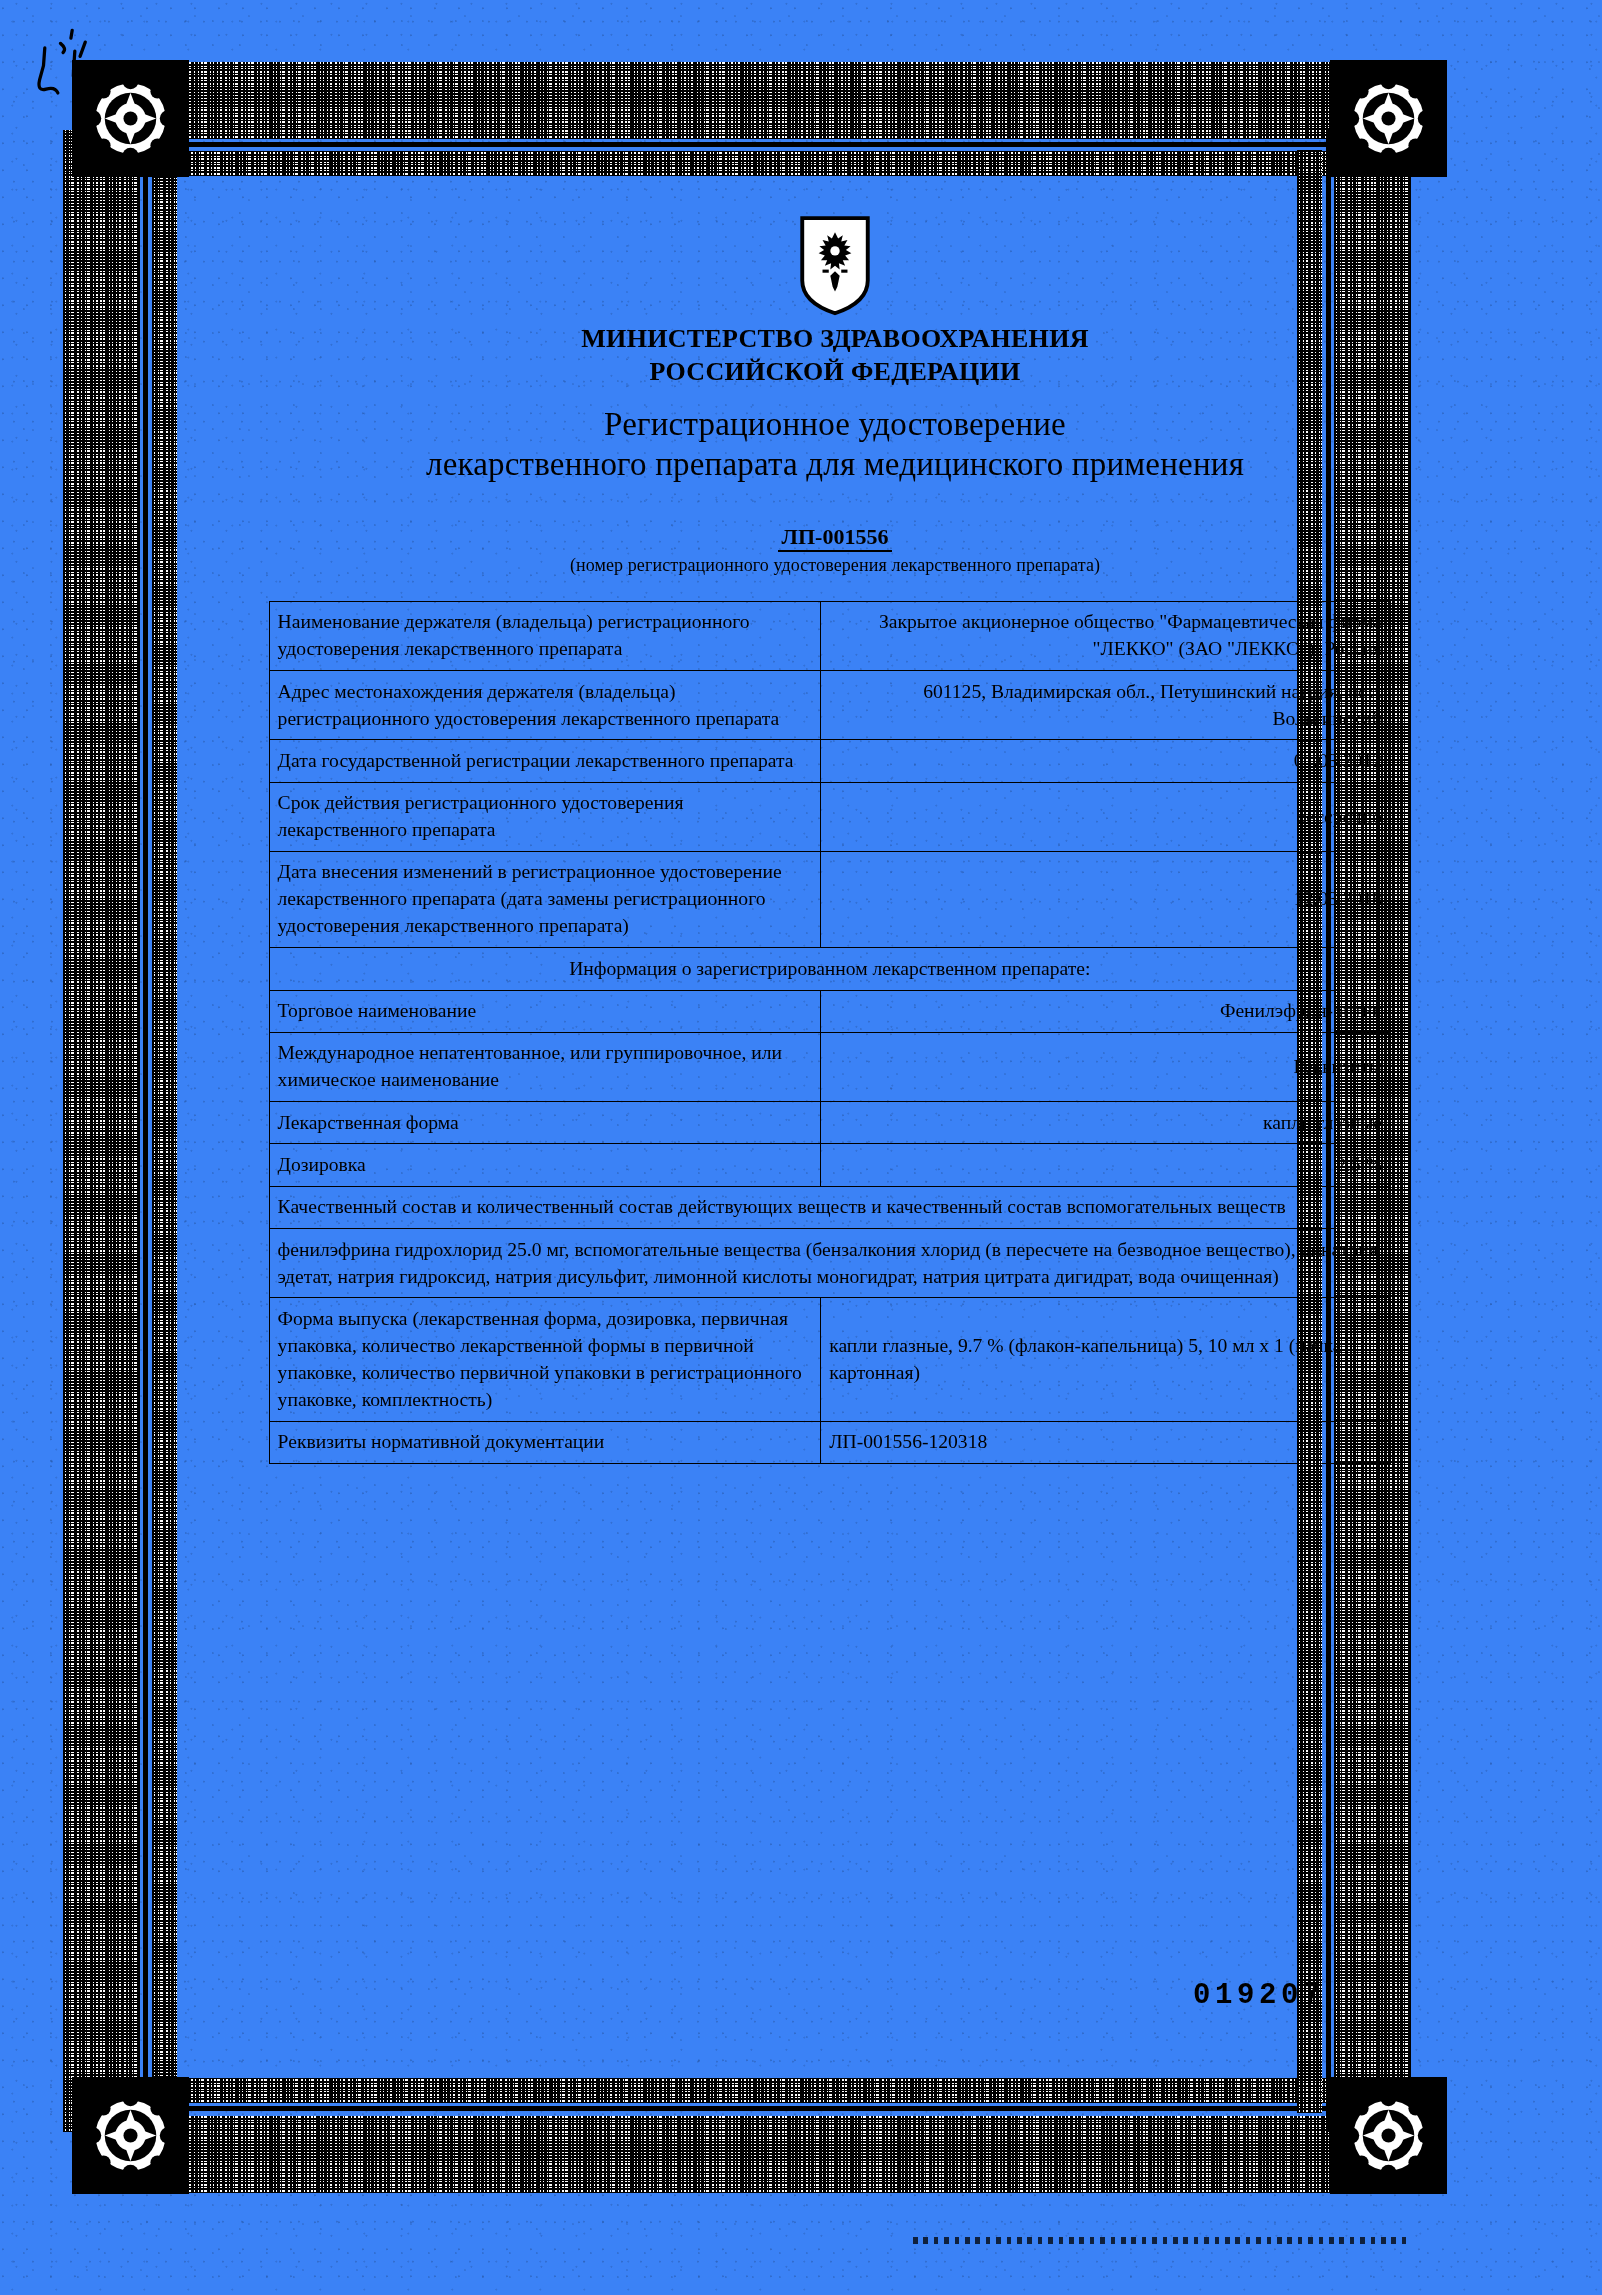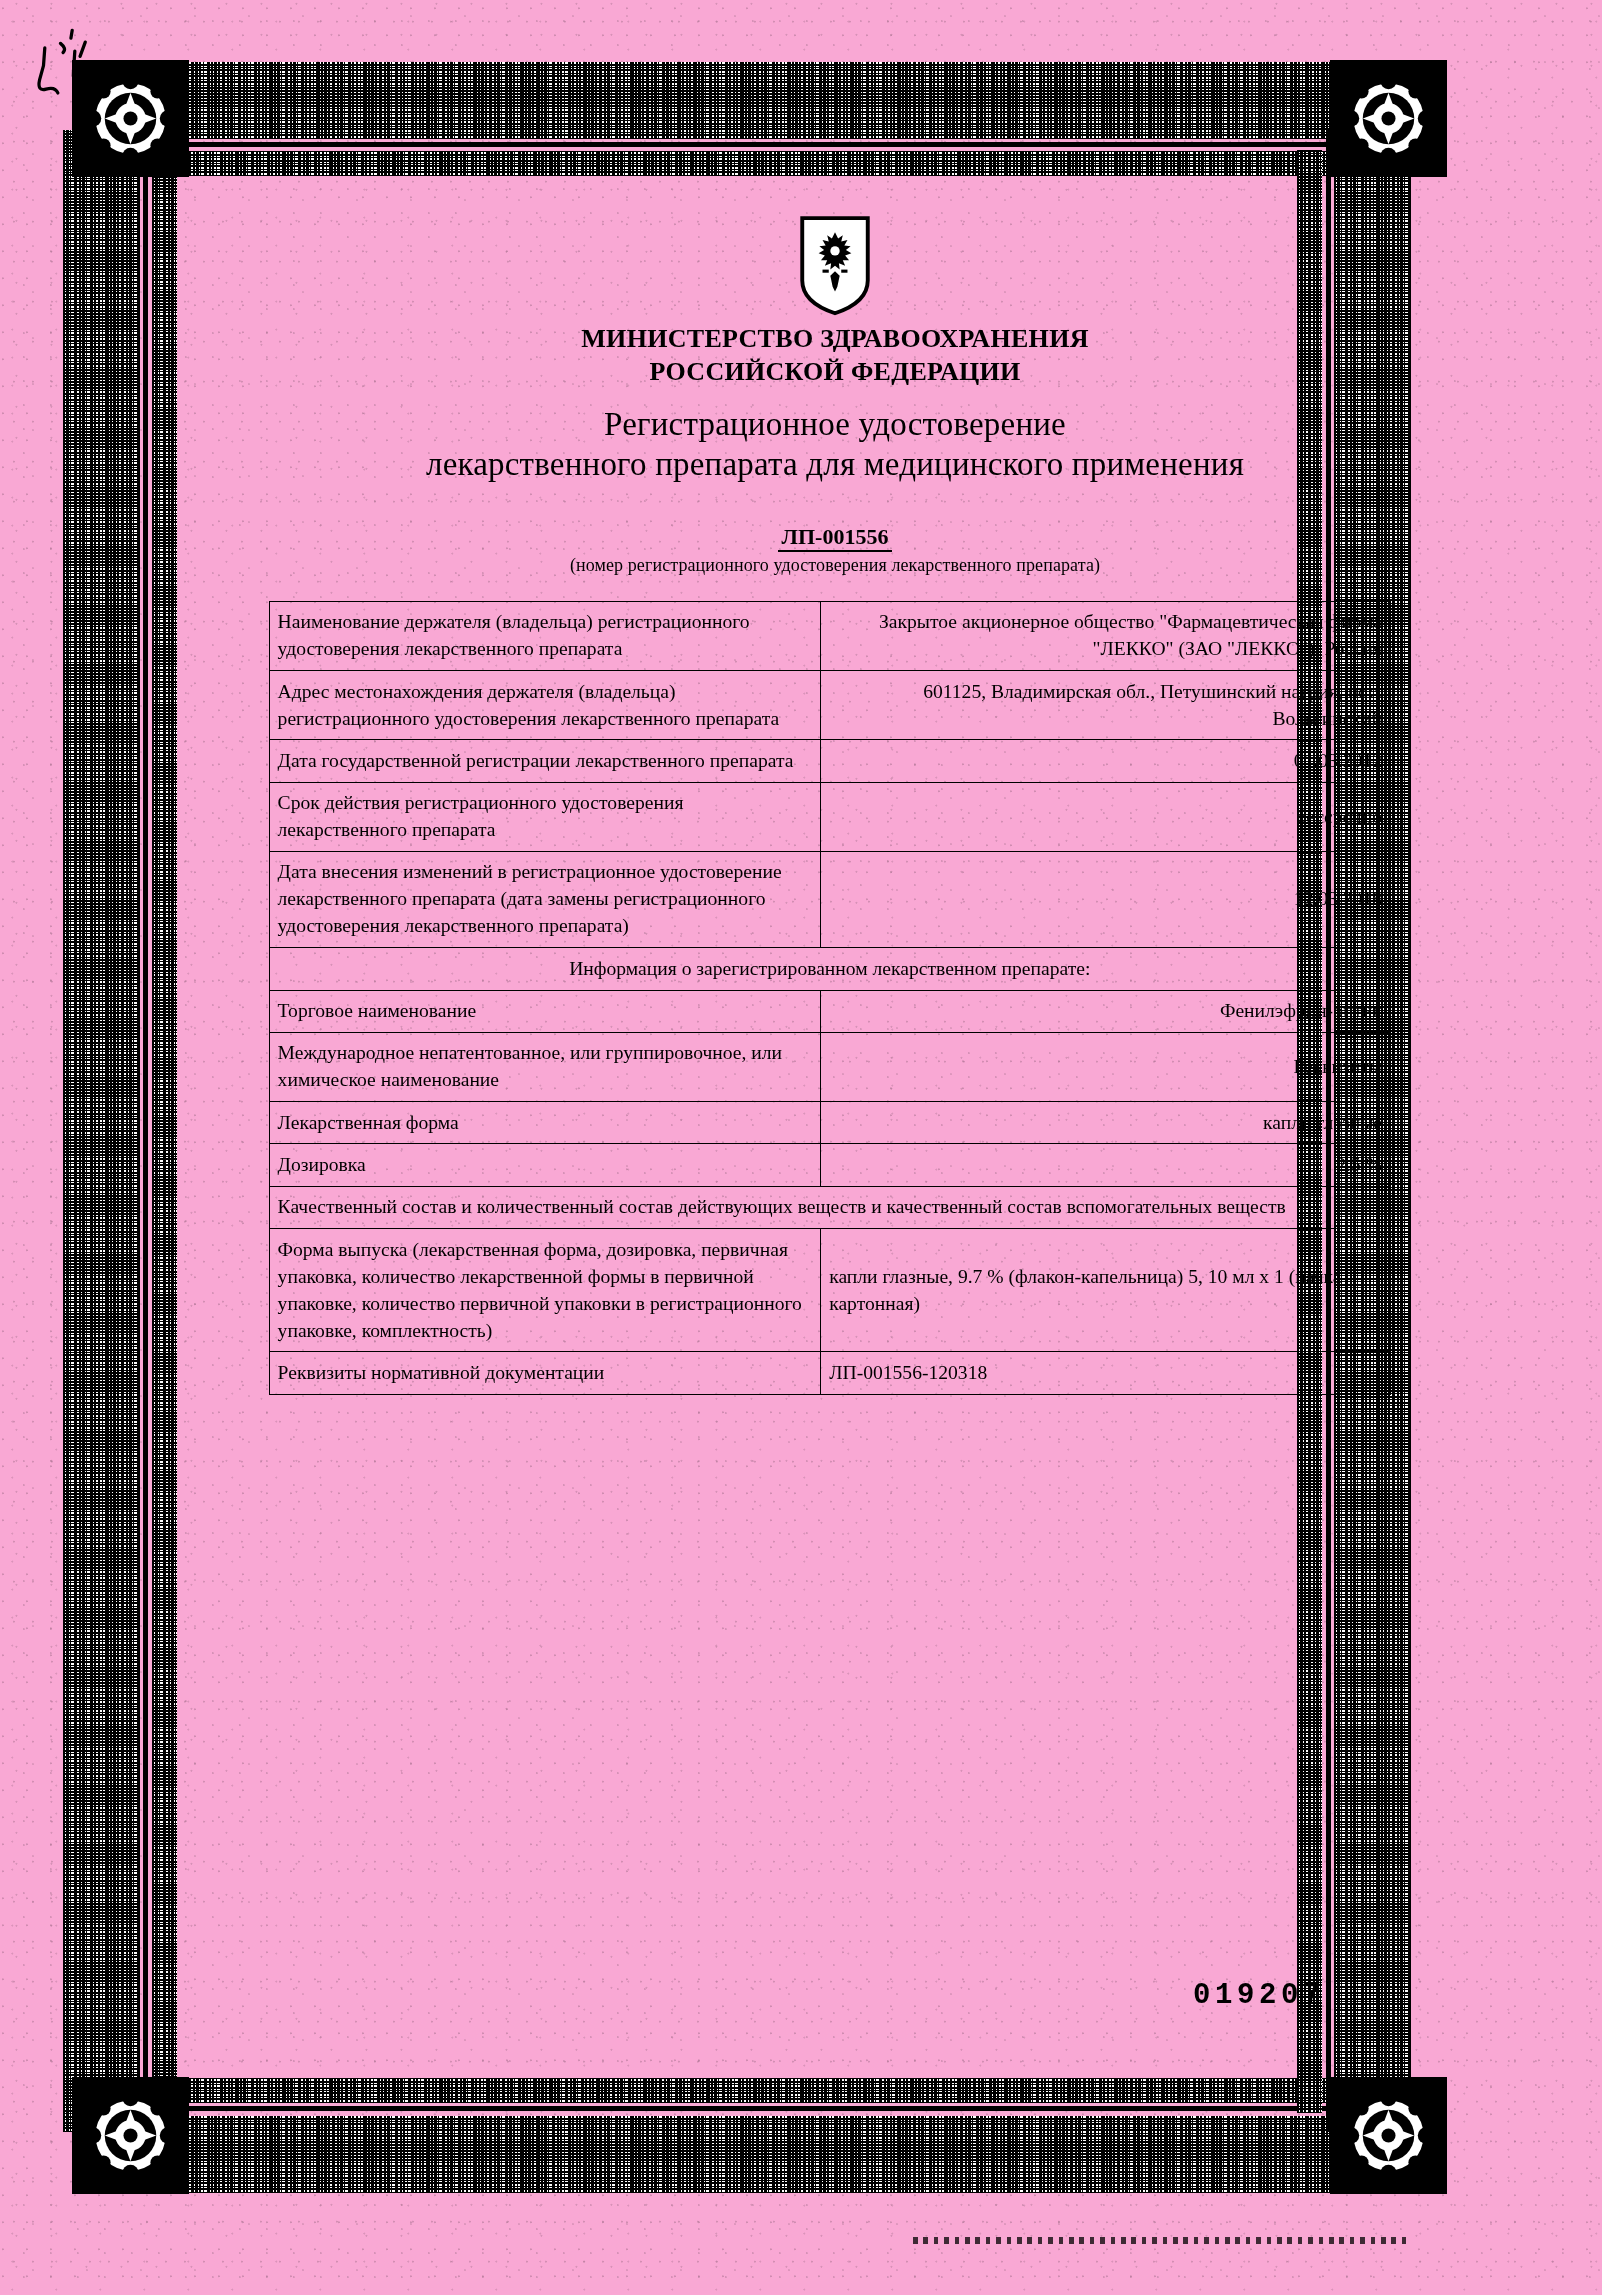--- a/index.html
+++ b/index.html
@@ -6,21 +6,21 @@
   html,body{margin:0;padding:0;background:#ffffff;}
   body{
     font-family:"Liberation Serif", serif;
     width:1603px;height:2295px;position:relative;overflow:hidden;
     -webkit-font-smoothing:none;
   }
 
   
   #scan{
     position:absolute;inset:0;
-    background:#f9a8d4;
+    background:#3b82f6;
   }
 
   
   .noise{
     position:absolute;pointer-events:none;opacity:.30;
     background-image:
       radial-gradient(circle at 12% 31%, rgba(0,0,0,.55) 0 0.7px, transparent 1.3px),
       radial-gradient(circle at 47% 12%, rgba(0,0,0,.45) 0 0.7px, transparent 1.3px),
       radial-gradient(circle at 73% 54%, rgba(0,0,0,.50) 0 0.7px, transparent 1.3px),
       radial-gradient(circle at 28% 77%, rgba(0,0,0,.40) 0 0.7px, transparent 1.3px),
@@ -312,20 +312,23 @@
 
       <tr>
         <td class="lbl">Дозировка</td>
         <td class="val">2.5 %</td>
       </tr>
 
       <tr>
         <td class="freeflow" colspan="2">Качественный состав и количественный состав действующих веществ и качественный состав вспомогательных веществ</td>
       </tr>
 
+      <tr>
+        <td class="freeflow" colspan="2">фенилэфрина гидрохлорид 25.0 мг, вспомогательные вещества (бензалкония хлорид (в пересчете на безводное вещество), динатрия эдетат, натрия гидроксид, натрия дисульфит, лимонной кислоты моногидрат, натрия цитрата дигидрат, вода очищенная)</td>
+      </tr>
 
       <tr>
         <td class="lbl">Форма выпуска (лекарственная форма, дозировка, первичная упаковка, количество лекарственной формы в первичной упаковке, количество первичной упаковки в регистрационного упаковке, комплектность)</td>
         <td class="valleft">капли глазные, 9.7 % (флакон-капельница) 5, 10 мл х 1 (пачка картонная)</td>
       </tr>
 
       <tr>
         <td class="lbl">Реквизиты нормативной документации</td>
         <td class="valleft">ЛП-001556-120318</td>
       </tr>

